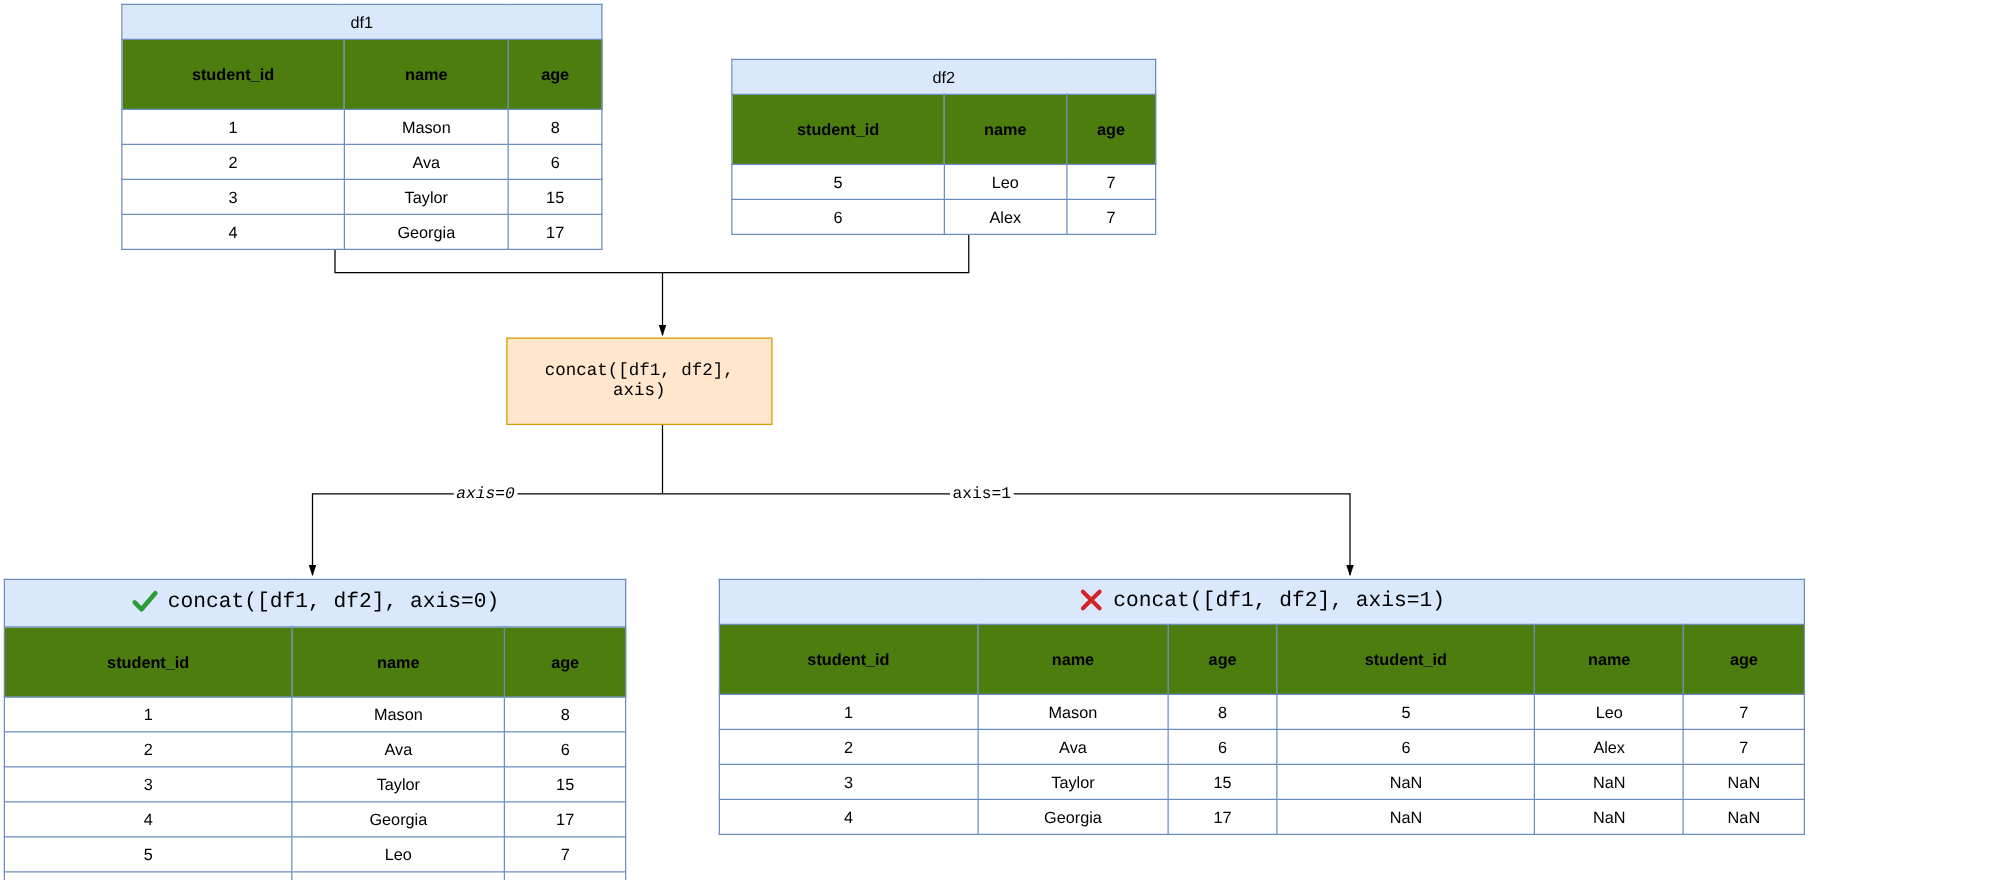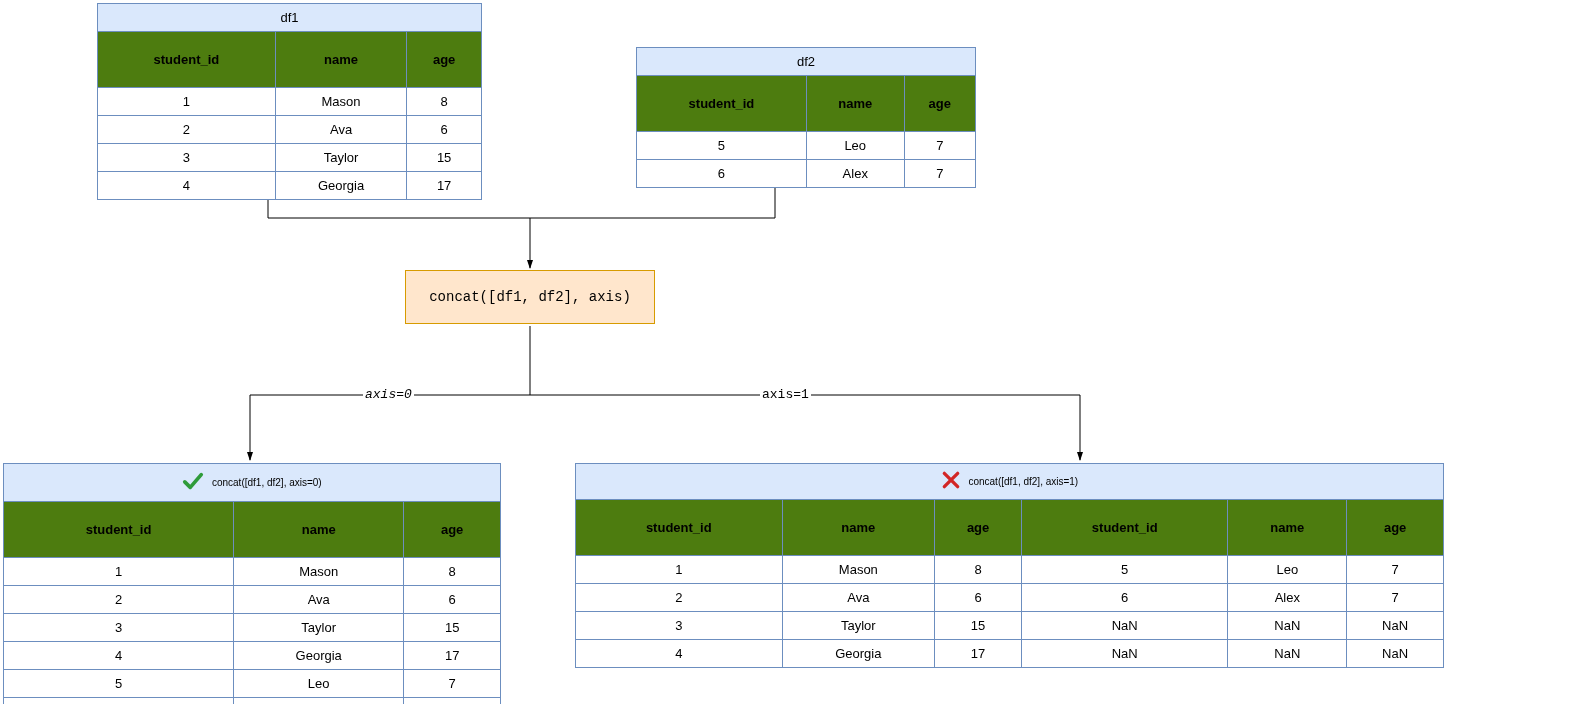--- a/index.html
+++ b/index.html
@@ -41,22 +41,22 @@
   .op-box {
     position: absolute;
     background: #ffe6cc;
     border: 1px solid #d79b00;
     font-family: "Courier New", monospace;
     font-size: 14px;
     text-align: center;
     padding: 18px 10px;
   }
   .code-title {
-    font-family: Liberation Sans, sans-serif;
-    font-size: 10px;
+    font-family: Liberation Mono, monospace;
+    font-size: 17px;
   }
   .icon {
     display: inline-block;
     vertical-align: middle;
     margin-right: 4px;
   }
   .edge-label {
     position: absolute;
     font-family: "Courier New", monospace;
     font-size: 13px;
@@ -120,21 +120,21 @@
         <td>15</td>
       </tr>
   <tr>
         <td>4</td>
         <td>Georgia</td>
         <td>17</td>
       </tr>
 </tbody>
   </table>
 
-<table class="tbl" style="left:636px; top:47px; width:340px;">
+<table class="tbl" style="left:585px; top:47px; width:340px;">
   <tbody>
       <tr>
         <th class="title" colspan="3">df2</th>
       </tr>
   <tr>
     <th>student_id</th>
     <th>name</th>
     <th>age</th>
   </tr>
   <tr>
@@ -143,21 +143,21 @@
         <td>7</td>
       </tr>
   <tr>
         <td>6</td>
         <td>Alex</td>
         <td>7</td>
       </tr>
 </tbody>
   </table>
 
-<div class="op-box" style="left:405px; top:270px; width:250px;">
+<div class="op-box" style="left:405px; top:270px; width:213px;">
   <span>concat([df1, df2], axis)</span>
 </div>
 
 <div class="edge-label" style="left:363px; top:387px;font-style:italic;">axis=0</div>
 <div class="edge-label" style="left:760px; top:387px;">axis=1</div>
 
 <table class="tbl" style="left:3px; top:463px; width:498px;">
   <tbody>
       <tr>
         <th class="title" colspan="3">

